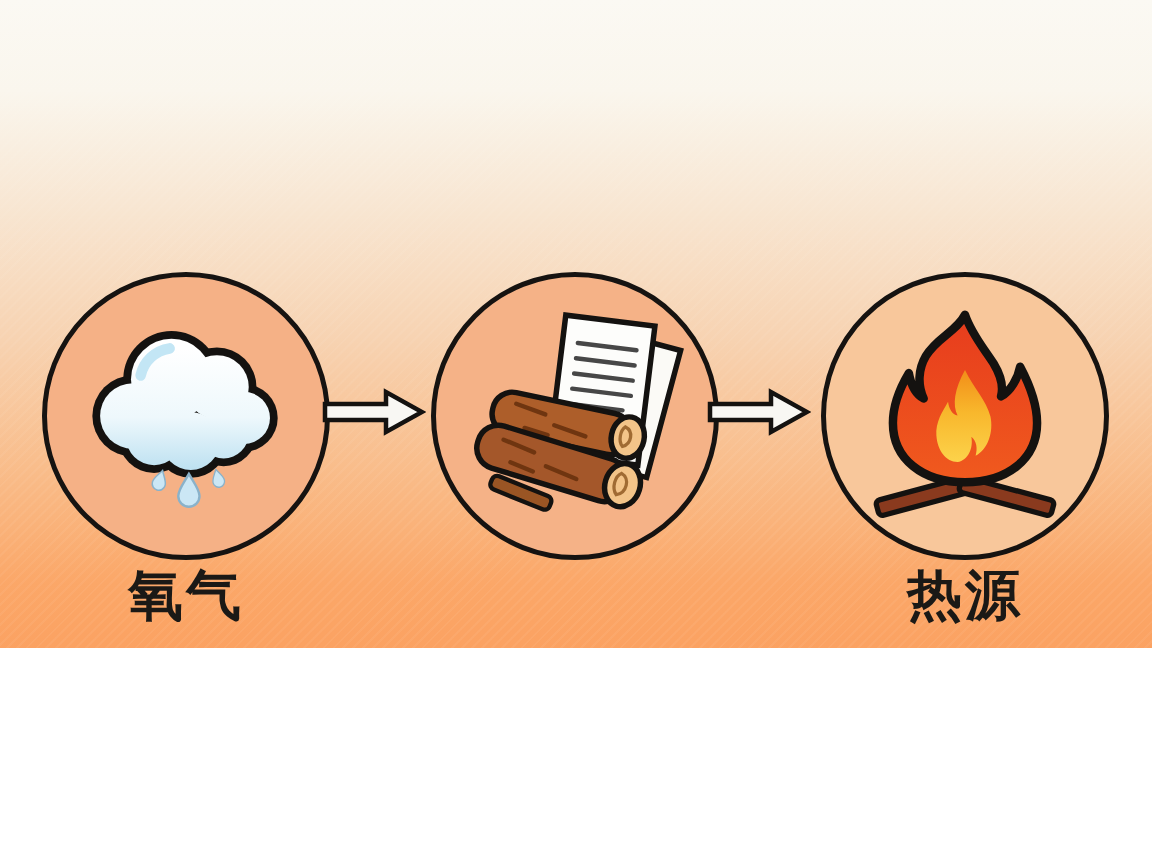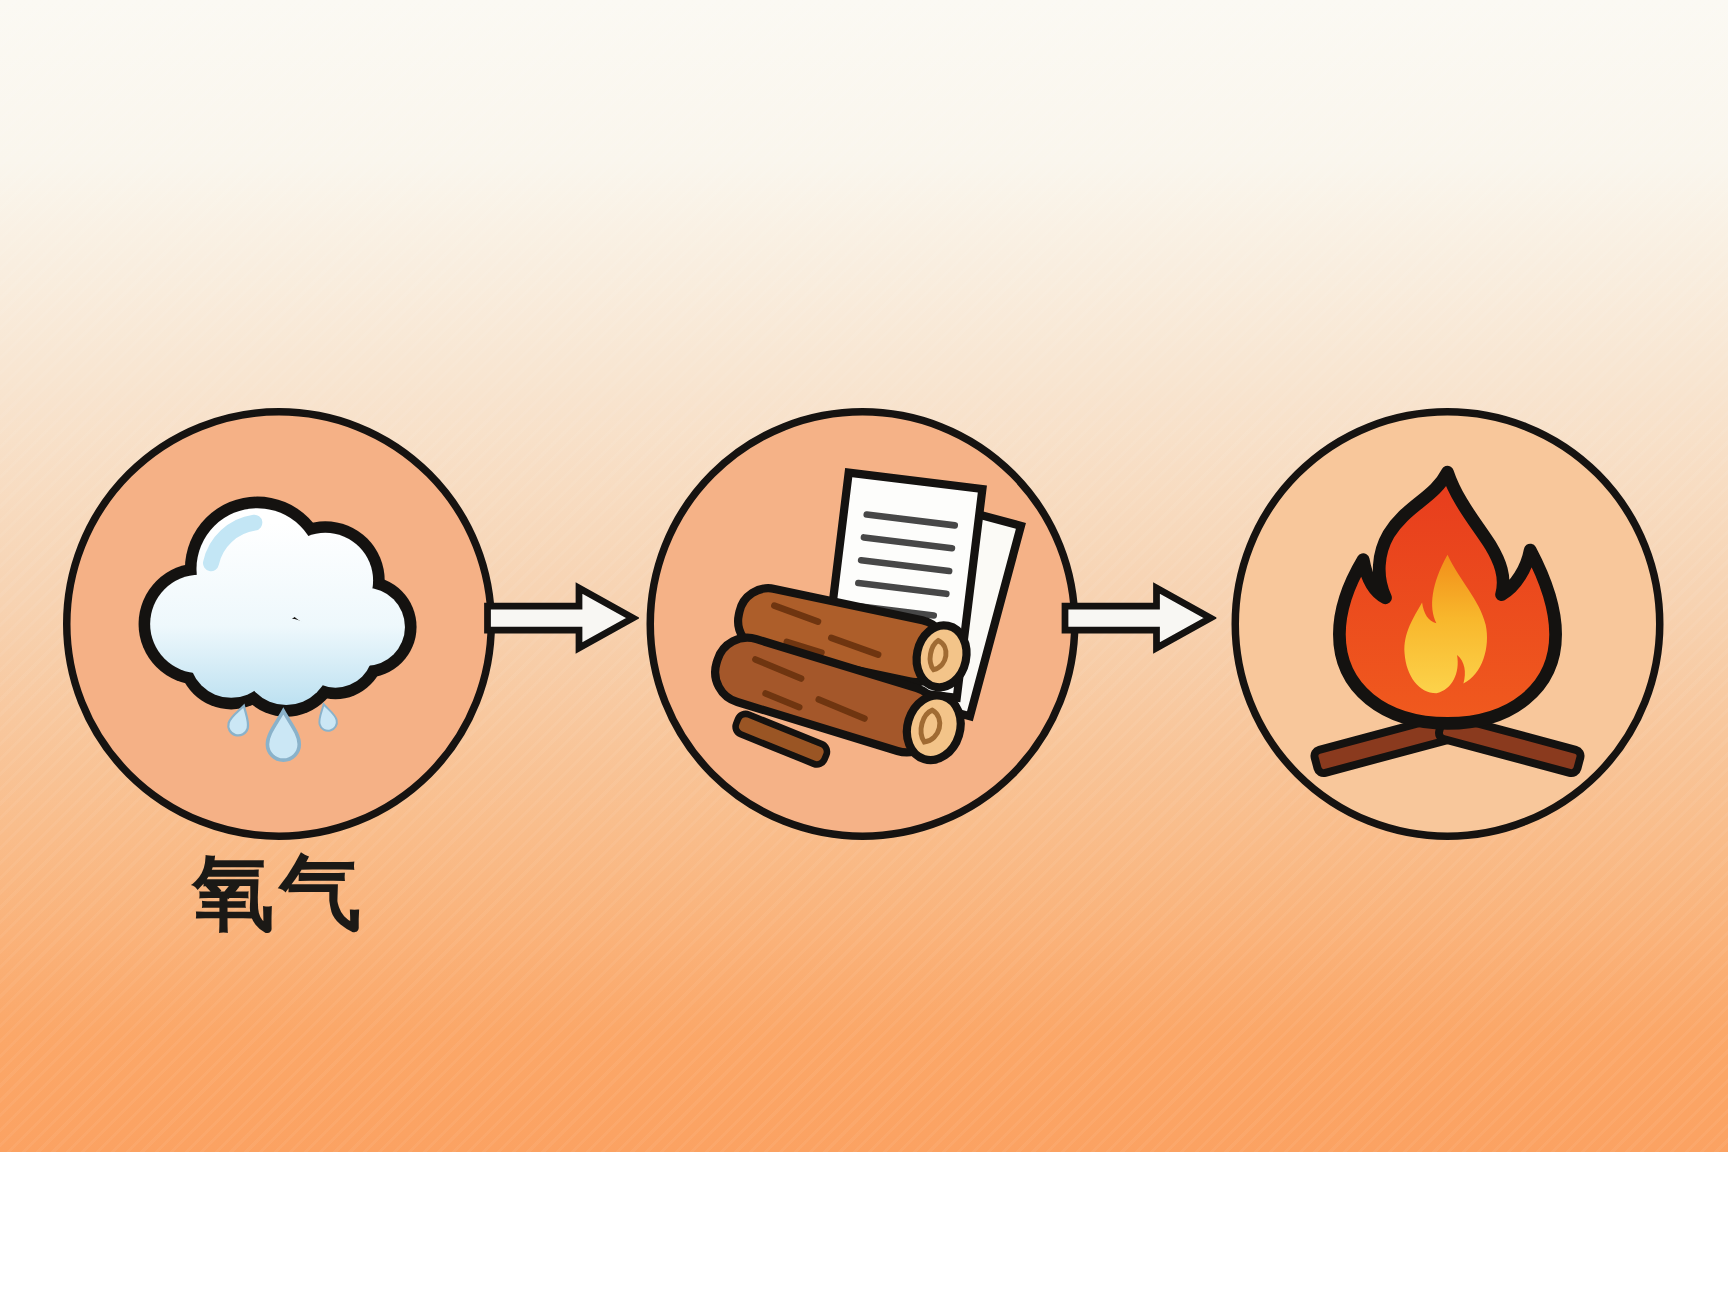--- a/index.html
+++ b/index.html
@@ -1,18 +1,18 @@
 <!DOCTYPE html>
 <html><head>
 <meta charset="utf-8">
 <style>
   html,body{margin:0;padding:0;}
   .stage{
     position:relative;
-    width:1152px;height:768px;
+    width:1152px;height:648px;
     overflow:hidden;
     font-family:Liberation Sans, sans-serif;
     background:
       repeating-linear-gradient(135deg, rgba(255,255,255,0.05) 0 2px, rgba(0,0,0,0.0) 2px 7px),
       linear-gradient(180deg,
         #fbf9f3 0%,
         #faf6ed 14%,
         #f8e6d2 32%,
         #f7d3b2 52%,
         #f9bd8b 72%,
@@ -187,14 +187,15 @@
                C 112 138, 111 131, 106 127
                C 108 138, 103 149, 93 151
                C 82 151, 74 140, 73 126
                C 72 113, 79 103, 84 94
                C 85 101, 88 106, 93 107
                C 88 97, 90 82, 100 64 Z" fill="url(#flameInner)"></path>
     </svg>
   </div>
 
   <div class="node-label label-oxygen">氧气</div>
+  <div class="node-label label-heat">热源</div>
 
 </div>
 
 </body></html>

